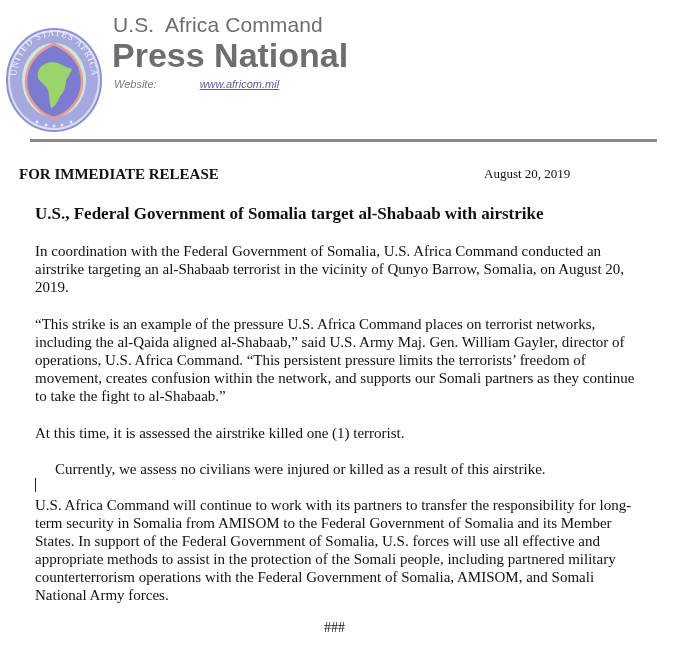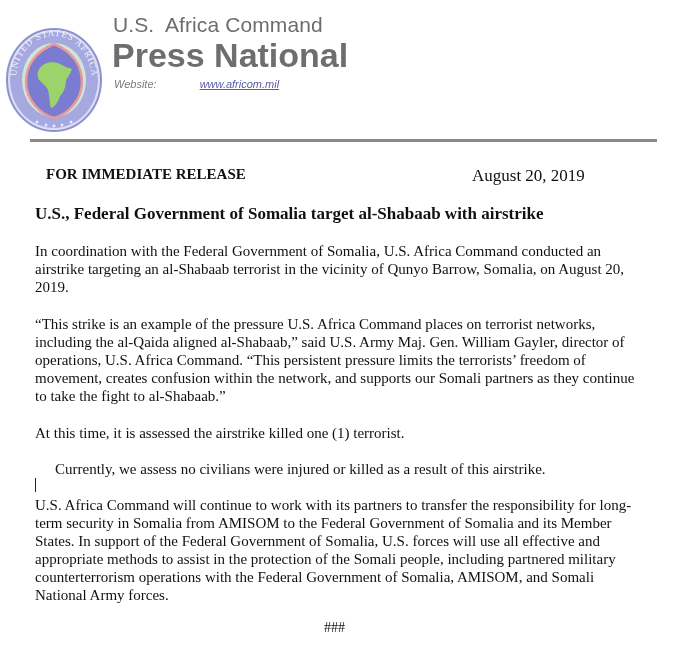--- a/index.html
+++ b/index.html
@@ -3,22 +3,22 @@
 <meta charset="utf-8">
 <style>
   html, body { margin: 0; padding: 0; background: #ffffff; }
   body { width: 680px; height: 653px; position: relative; overflow: hidden; font-family: "Liberation Serif", serif; color: #111; }
   .seal { position: absolute; left: 4px; top: 22px; width: 100px; height: 110px; }
   .hdr-org { position: absolute; left: 113px; top: 13px; font-family: "Liberation Sans", sans-serif; font-size: 21px; color: #6d6d6d; letter-spacing: 0.1px; white-space: pre; text-align: right; }
   .hdr-title { position: absolute; left: 112px; top: 36px; font-family: "Liberation Sans", sans-serif; font-size: 34px; font-weight: bold; color: #6e6e6e; }
   .hdr-web { position: absolute; left: 114px; top: 78px; font-family: "Liberation Sans", sans-serif; font-size: 11px; font-style: italic; color: #7a7a7a; }
   .hdr-web a { color: #5a5aa8; text-decoration: underline; padding-left: 40px; }
   .rule { position: absolute; left: 30px; top: 139px; width: 627px; height: 3px; background: #8a8a8a; }
-  .release { position: absolute; left: 46px; top: 166px; font-size: 15px; font-weight: bold; }
-  .date { position: absolute; left: 472px; top: 166px; font-size: 17px; }
+  .release { position: absolute; left: 19px; top: 166px; font-size: 15px; font-weight: bold; }
+  .date { position: absolute; left: 484px; top: 166px; font-size: 13px; }
   .headline { position: absolute; left: 35px; top: 204px; font-size: 17px; font-weight: bold; text-align: right; }
   .para { position: absolute; left: 35px; width: 610px; font-size: 15px; line-height: 18px; }
   .p1 { top: 242px; }
   .p2 { top: 315px; }
   .p3 { top: 424px; }
   .p4 { top: 460px; margin-left: 20px; }
   .p5 { top: 496px; }
   .cursor { position: absolute; left: 35px; top: 478px; width: 1px; height: 14px; background: #222; }
   .end { position: absolute; left: 324px; top: 620px; font-size: 14px; }
 </style>

